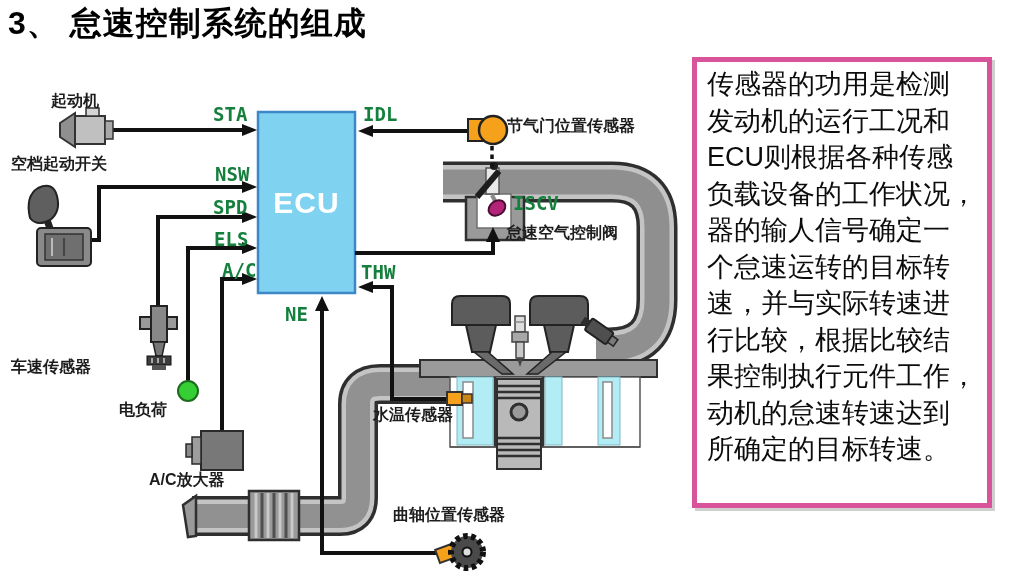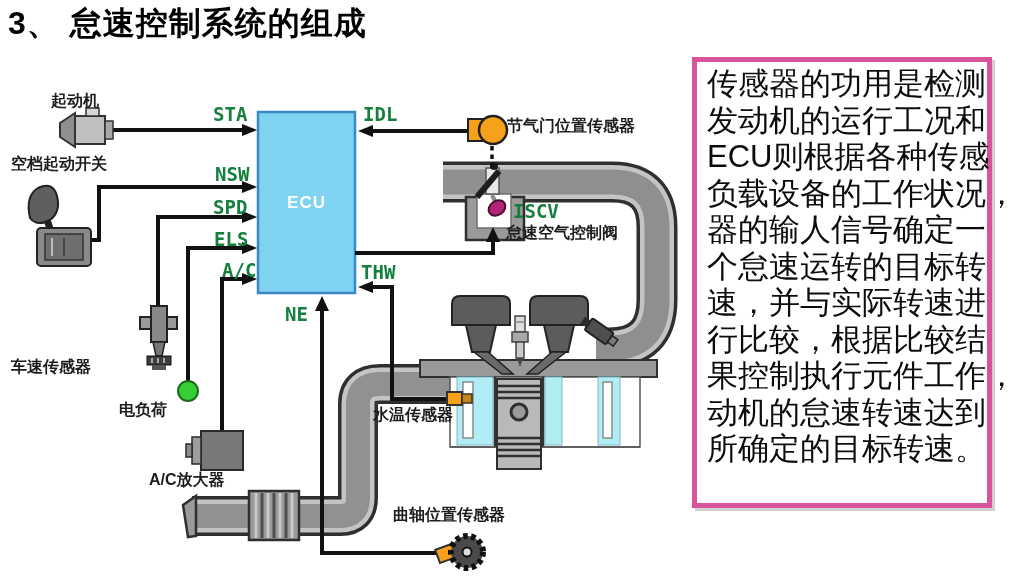--- a/index.html
+++ b/index.html
@@ -6,25 +6,25 @@
   .screen{position:relative;width:1009px;height:579px;background:#ffffff;overflow:hidden;
           font-family:"Liberation Sans",sans-serif;}
   .title{position:absolute;left:8px;top:2px;font-size:32px;font-weight:bold;color:#000;
          letter-spacing:1px;white-space:nowrap;}
   svg{position:absolute;left:0;top:0;}
   .lbl{position:absolute;color:#1d1d1d;font-weight:bold;white-space:nowrap;}
   .cn{font-size:16px;}
   .sig{font-family:"DejaVu Sans Mono",monospace;font-size:19px;color:#15803d;}
   .ecu-label{position:absolute;left:258px;top:112px;width:97px;height:181px;
              display:flex;align-items:center;justify-content:center;
-             color:#ffffff;font-size:17px;font-weight:bold;letter-spacing:1px;}
+             color:#ffffff;font-size:30px;font-weight:bold;letter-spacing:1px;}
   .sidebox{position:absolute;left:692px;top:57px;width:300px;height:451px;box-sizing:border-box;
            background:#ffffff;border:5px solid #d9539a;box-shadow:3px 3px 0 #cfcfcf;
            padding:4px 4px 4px 10px;}
-  .sidebox .line{font-size:31px;line-height:36.5px;color:#0c0c0c;white-space:nowrap;}
+  .sidebox .line{font-size:27px;line-height:36.5px;color:#0c0c0c;white-space:nowrap;}
 </style>
 </head>
 <body>
 
 <div class="screen">
 
   <div class="title">3、 怠速控制系统的组成</div>
 
   <svg width="700" height="579" viewBox="0 0 700 579">
 
@@ -200,21 +200,21 @@
   <div class="ecu-label">ECU</div>
 
   <div class="lbl sig" style="left:213px;top:103px;">STA</div>
   <div class="lbl sig" style="left:215px;top:163px;">NSW</div>
   <div class="lbl sig" style="left:213px;top:196px;">SPD</div>
   <div class="lbl sig" style="left:214px;top:228px;">ELS</div>
   <div class="lbl sig" style="left:222px;top:259px;">A/C</div>
   <div class="lbl sig" style="left:363px;top:103px;">IDL</div>
   <div class="lbl sig" style="left:361px;top:261px;">THW</div>
   <div class="lbl sig" style="left:285px;top:303px;">NE</div>
-  <div class="lbl sig" style="left:513px;top:200px;">ISCV</div>
+  <div class="lbl sig" style="left:513px;top:192px;">ISCV</div>
 
   <div class="lbl cn" style="left:51px;top:91px;">起动机</div>
   <div class="lbl cn" style="left:11px;top:154px;">空档起动开关</div>
   <div class="lbl cn" style="left:11px;top:357px;">车速传感器</div>
   <div class="lbl cn" style="left:119px;top:400px;">电负荷</div>
   <div class="lbl cn" style="left:149px;top:470px;">A/C放大器</div>
   <div class="lbl cn" style="left:373px;top:405px;">水温传感器</div>
   <div class="lbl cn" style="left:393px;top:505px;">曲轴位置传感器</div>
   <div class="lbl cn" style="left:507px;top:116px;">节气门位置传感器</div>
   <div class="lbl cn" style="left:506px;top:223px;">怠速空气控制阀</div>

